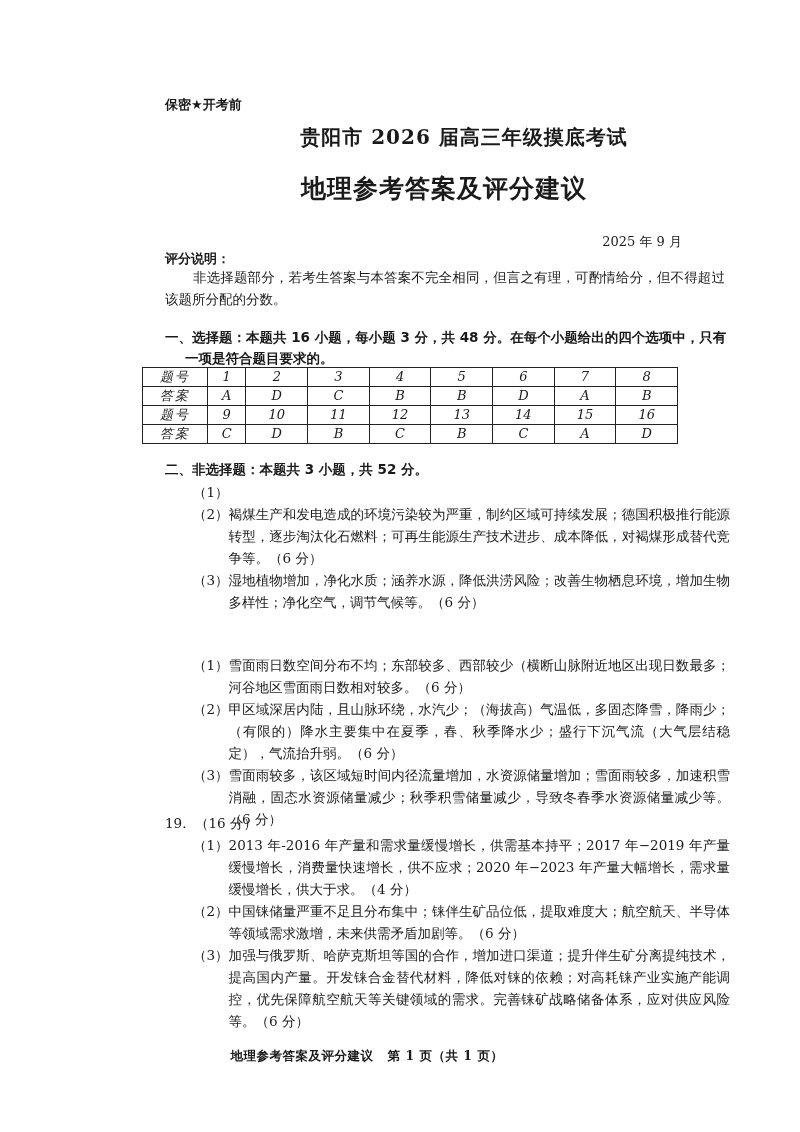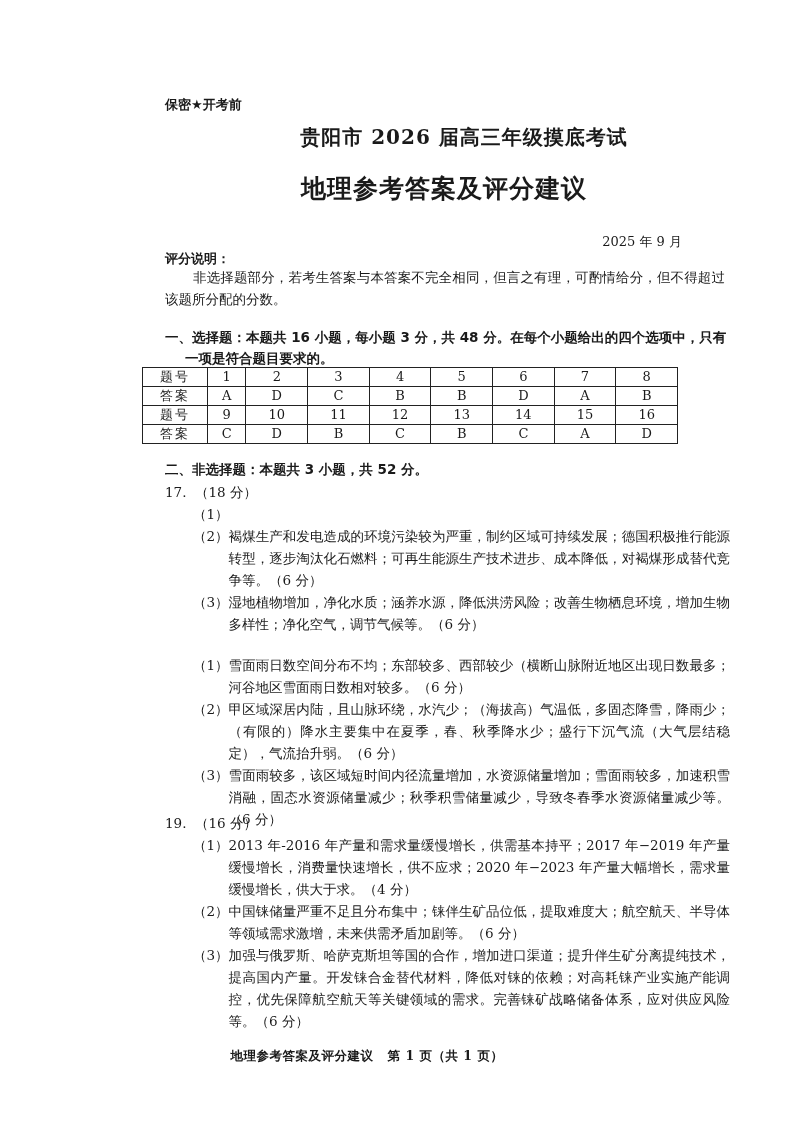--- a/index.html
+++ b/index.html
@@ -15,21 +15,21 @@
   .date { right: 118px; top: 233px; font-size: 13px; }
   .scoring-head { left: 121px; top: 250px; font-size: 13px; font-weight: bold; font-family: "DejaVu Sans", "Liberation Sans", sans-serif; }
   .scoring-text { left: 121px; top: 266px; width: 560px; font-size: 13.5px; line-height: 22px; text-indent: 28px; text-align: justify; }
   .section1 { left: 121px; top: 327px; width: 565px; font-size: 13.5px; line-height: 21px; font-weight: bold; font-family: "DejaVu Sans", "Liberation Sans", sans-serif; }
   .section1 .cont { padding-left: 20px; display: block; }
   table.answers {
     position: absolute; left: 142px; top: 367px; width: 536px;
     border-collapse: collapse; font-size: 13px;
   }
   table.answers td {
-    border: 1px solid #222; height: 18px; padding: 0; text-align: center; line-height: 18px;
+    border: 1px solid #222; height: 18px; padding: 0; text-align: center; line-height: 18px; font-style: italic;
   }
   table.answers td.hdr { width: 64px; letter-spacing: 2px; }
   table.answers { border: 1.5px solid #222; }
   .section2 { left: 121px; top: 461px; font-size: 13.5px; font-weight: bold; font-family: "DejaVu Sans", "Liberation Sans", sans-serif; }
   .question { left: 121px; width: 565px; font-size: 13.5px; line-height: 22px; }
   .q-head { display: block; }
   .q-head .num { display: inline-block; width: 30px; }
   .sub { display: flex; padding-left: 28px; }
   .sub .lbl { flex: 0 0 32px; }
   .sub .txt { flex: 1; text-align: justify; }
@@ -97,23 +97,20 @@
         <td>C</td>
         <td>A</td>
         <td>D</td>
       </tr>
     </tbody>
 </table>
 
 <div class="abs section2">二、非选择题：本题共 3 小题，共 52 分。</div>
 
 <div class="abs question" style="top:481px;">
-  <div class="q-head">
-    <span class="num">17.</span><span>（18 分）</span>
-  </div>
   <div class="sub">
       <span class="lbl">（1）</span>
     </div>
   <div class="sub">
       <span class="lbl">（2）</span>
       <span class="txt">褐煤生产和发电造成的环境污染较为严重，制约区域可持续发展；德国积极推行能源转型，逐步淘汰化石燃料；可再生能源生产技术进步、成本降低，对褐煤形成替代竞争等。（6 分）</span>
     </div>
   <div class="sub">
       <span class="lbl">（3）</span>
       <span class="txt">湿地植物增加，净化水质；涵养水源，降低洪涝风险；改善生物栖息环境，增加生物多样性；净化空气，调节气候等。（6 分）</span>

